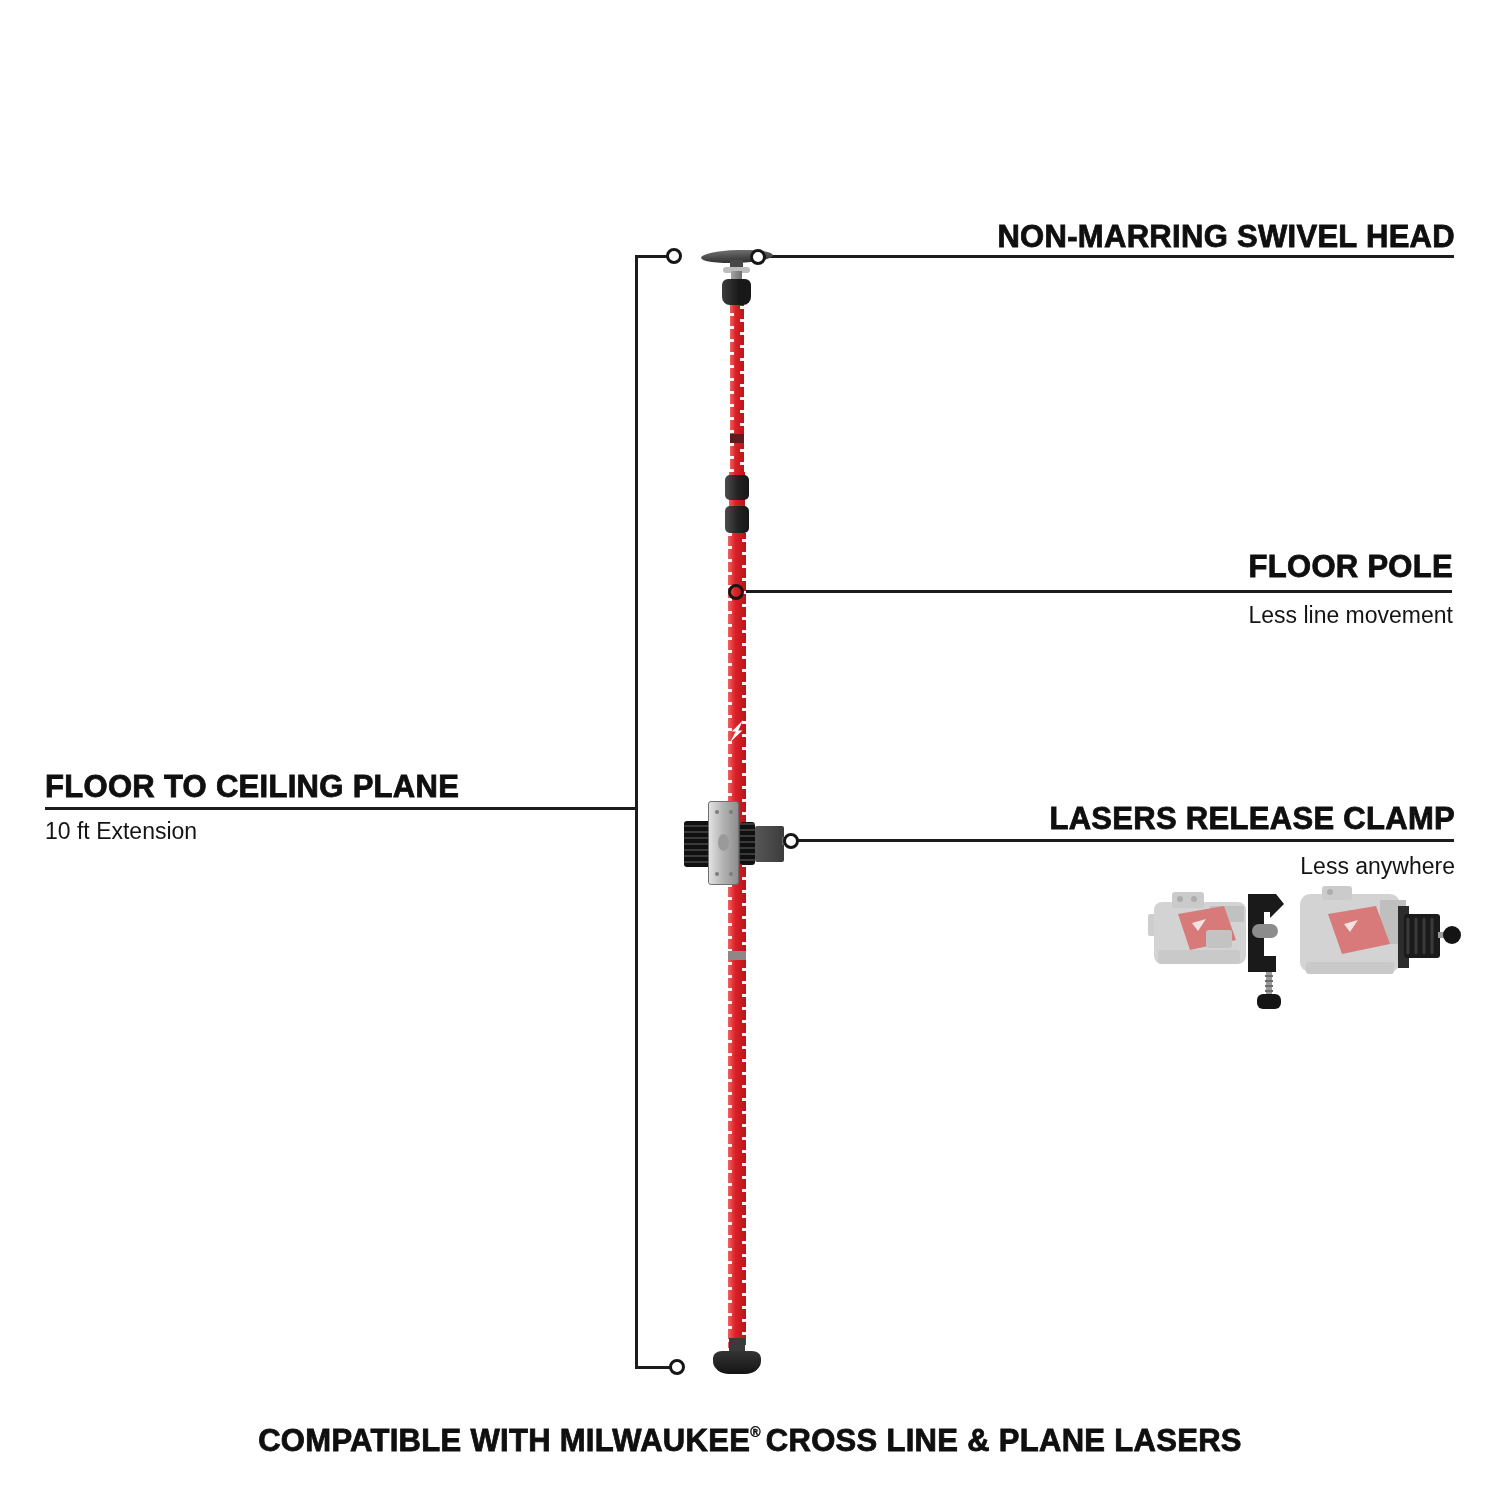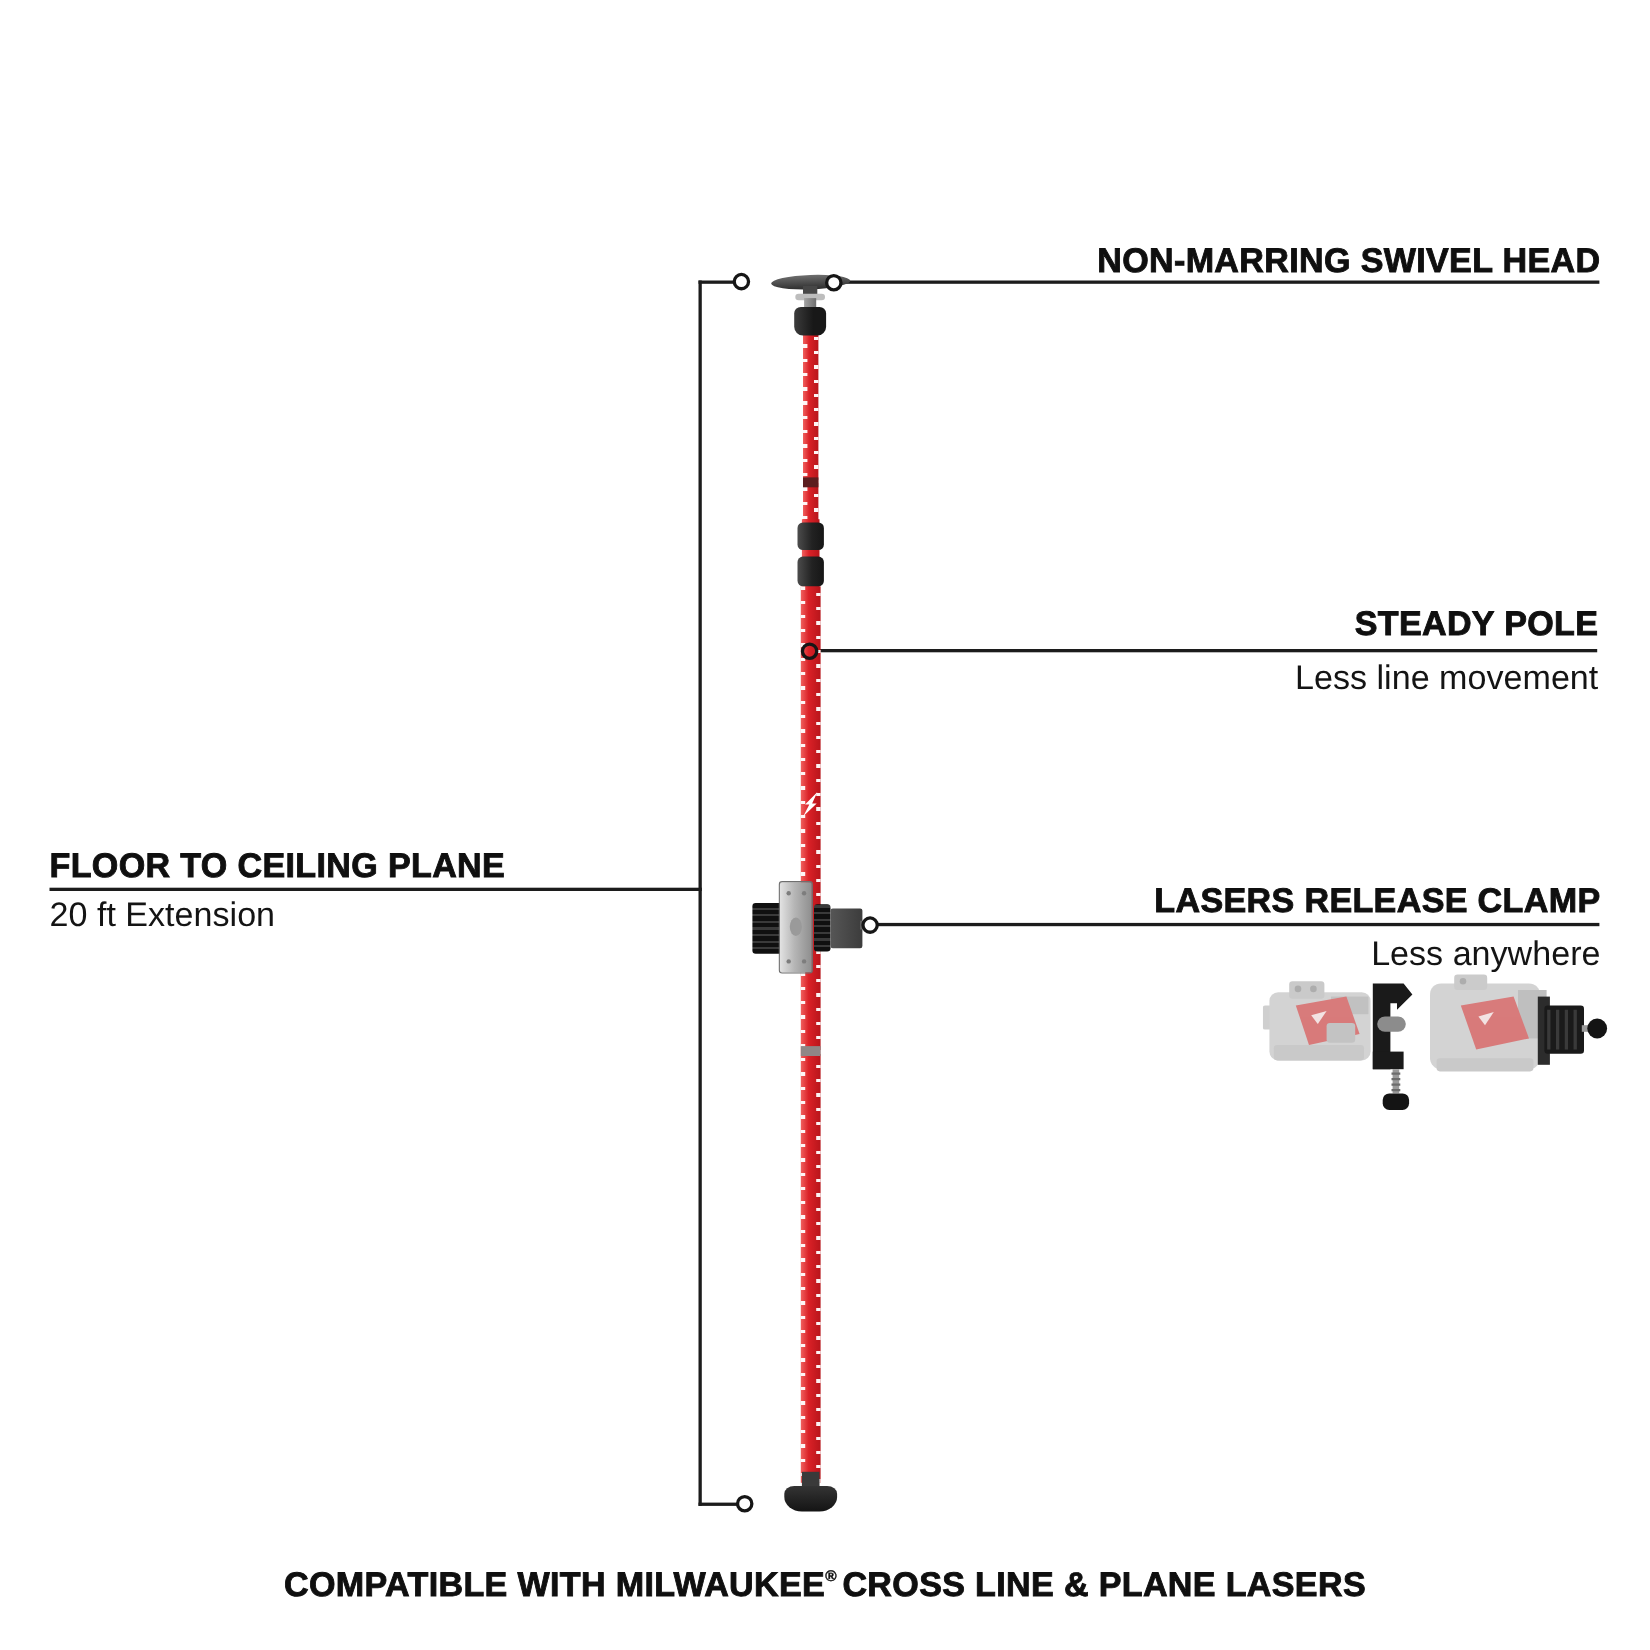--- a/index.html
+++ b/index.html
@@ -13,21 +13,21 @@
   .title{left:422px;top:22px;z-index:6;}
   .title div{
     font-size:84px;line-height:76px;font-weight:700;color:#0c0c0c;
     letter-spacing:-1px;-webkit-text-stroke:2.2px #0c0c0c;white-space:nowrap;
   }
   .h-label{
     font-size:31px;line-height:31px;font-weight:700;color:#0f0f0f;
     -webkit-text-stroke:0.8px #0f0f0f;letter-spacing:0.3px;white-space:nowrap;z-index:6;
   }
   .sub-label{
-    font-size:31px;line-height:31px;font-weight:400;color:#141414;white-space:nowrap;z-index:6;
+    font-size:23px;line-height:31px;font-weight:400;color:#141414;white-space:nowrap;z-index:6;
   }
   .right-al{text-align:center;}
   .footer-text{
     left:0;top:1423px;width:1500px;text-align:center;z-index:6;
     font-size:31px;font-weight:700;color:#0f0f0f;-webkit-text-stroke:0.8px #0f0f0f;
     letter-spacing:0.3px;white-space:nowrap;
   }
   .footer-text sup{font-size:14px;-webkit-text-stroke:0.4px #0f0f0f;margin-right:5px;vertical-align:14px;}
 
   
@@ -103,25 +103,25 @@
   <div class="abs" style="left:782px;top:837px;width:12px;height:8px;background:#6b6b6b;z-index:3;"></div>
 
   <div class="abs marker" style="left:666px;top:248px;"></div>
   <div class="abs marker" style="left:750px;top:249px;"></div>
   <div class="abs marker hollow" style="left:728px;top:584px;"></div>
   <div class="abs marker" style="left:783px;top:833px;"></div>
   <div class="abs marker" style="left:669px;top:1359px;"></div>
 
   <div class="abs h-label right-al" style="right:45px;top:221px;">NON-MARRING SWIVEL HEAD</div>
 
-  <div class="abs h-label right-al" style="right:47px;top:551px;">STEADY POLE</div>
+  <div class="abs h-label right-al" style="right:47px;top:551px;">FLOOR POLE</div>
   <div class="abs sub-label right-al" style="right:47px;top:600px;">Less line movement</div>
 
   <div class="abs h-label" style="left:45px;top:771px;">FLOOR TO CEILING PLANE</div>
-  <div class="abs sub-label" style="left:45px;top:816px;">20 ft Extension</div>
+  <div class="abs sub-label" style="left:45px;top:816px;">10 ft Extension</div>
 
   <div class="abs h-label right-al" style="right:45px;top:803px;">LASERS RELEASE CLAMP</div>
   <div class="abs sub-label right-al" style="right:45px;top:851px;">Less anywhere</div>
 
   <div class="abs" style="left:1148px;top:886px;z-index:2;">
     <svg width="152" height="138" viewBox="0 0 152 138">
       <g opacity="0.8">
         <rect x="0" y="28" width="9" height="22" rx="2" fill="#c3c3c3"></rect>
         <rect x="6" y="16" width="92" height="62" rx="8" fill="#c9c9c9"></rect>
         <rect x="24" y="6" width="32" height="16" rx="3" fill="#bdbdbd"></rect>

